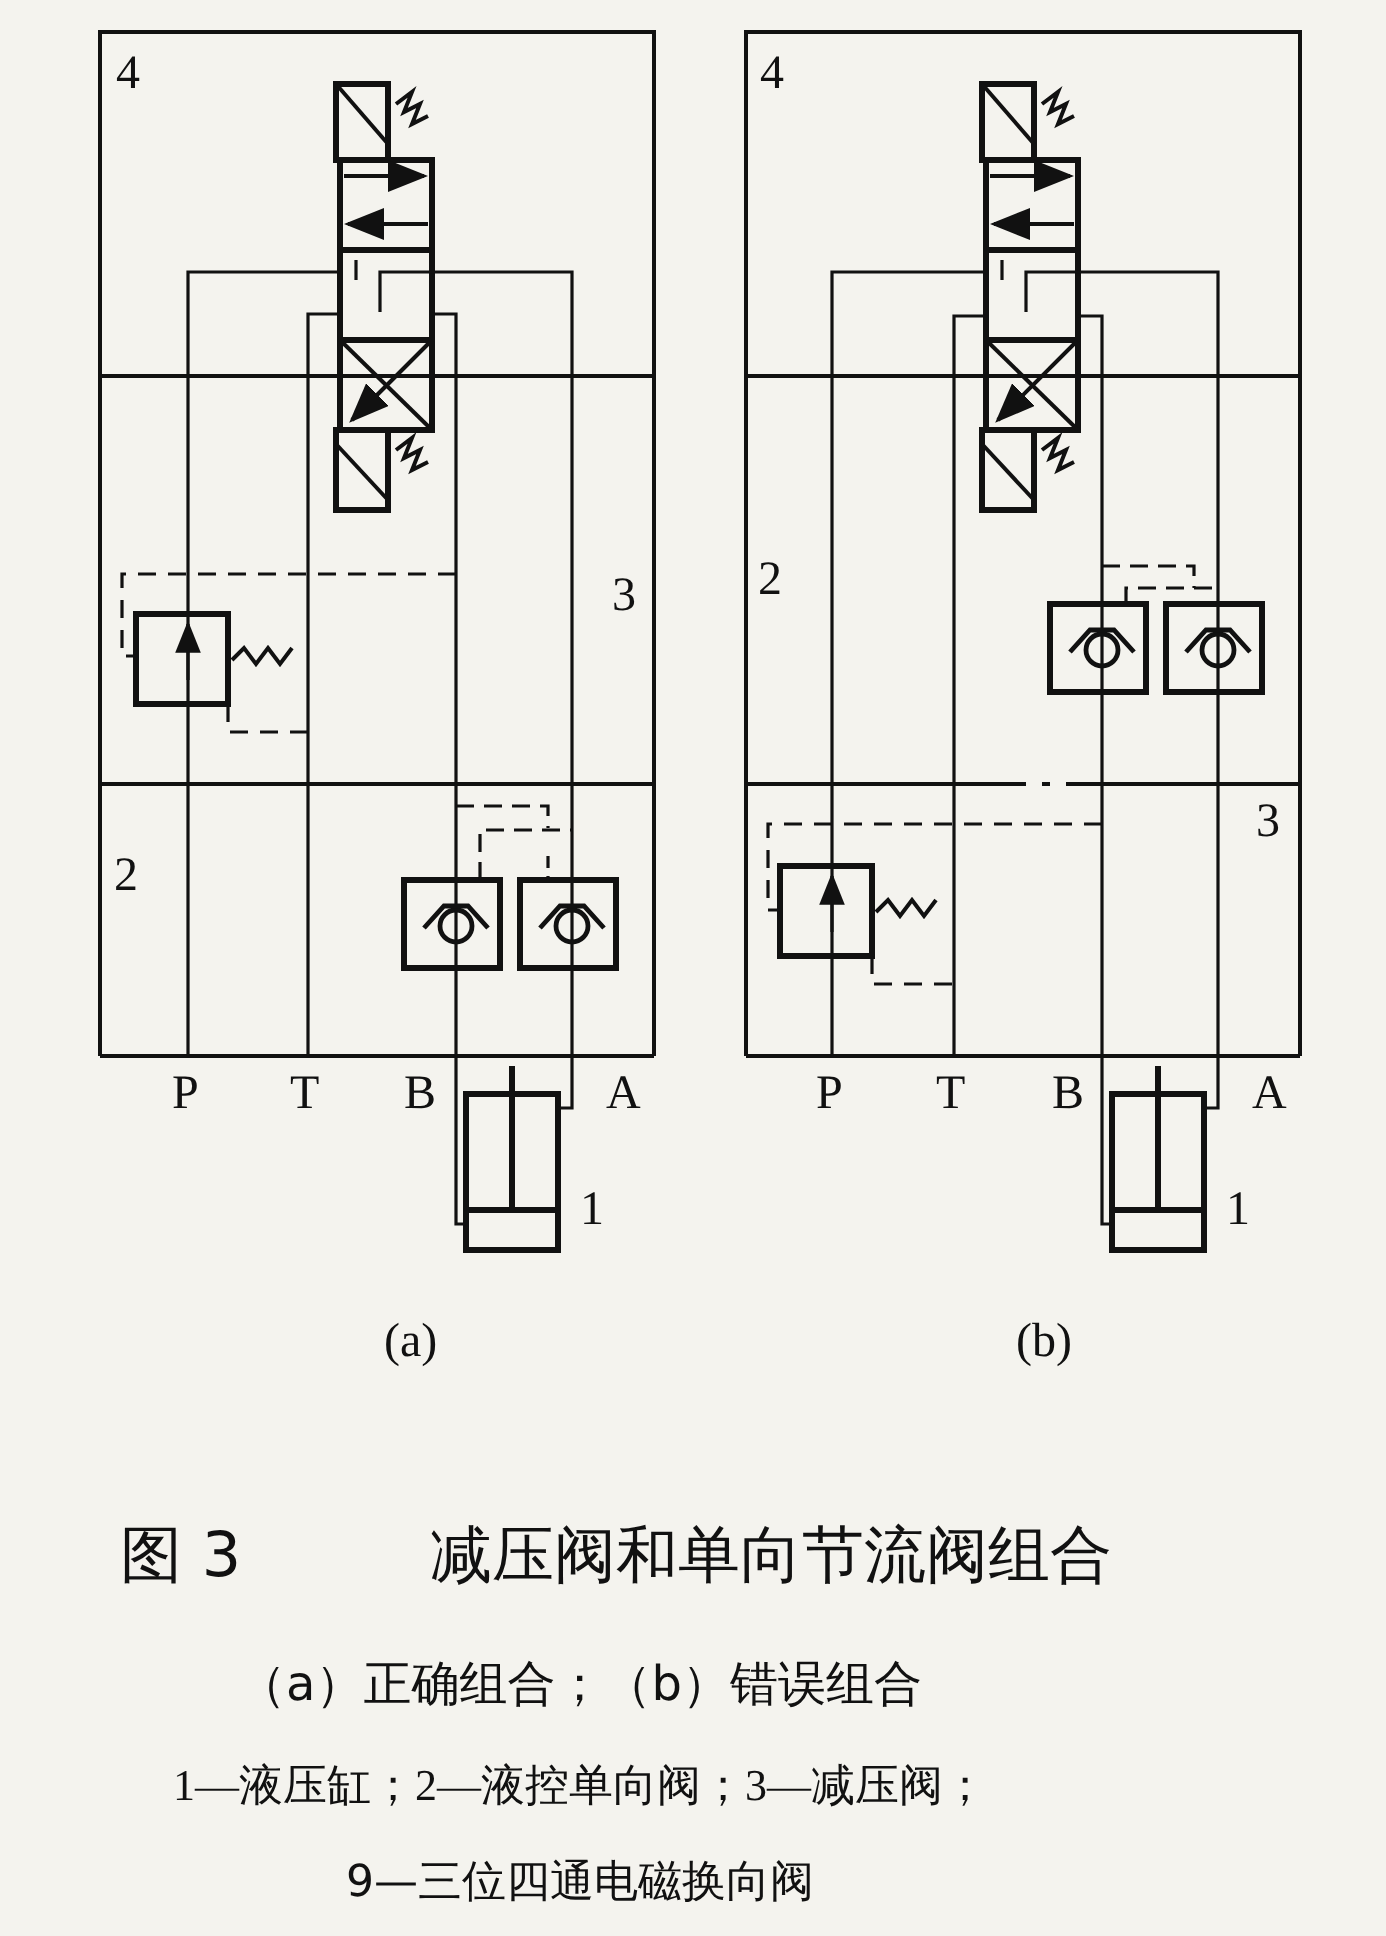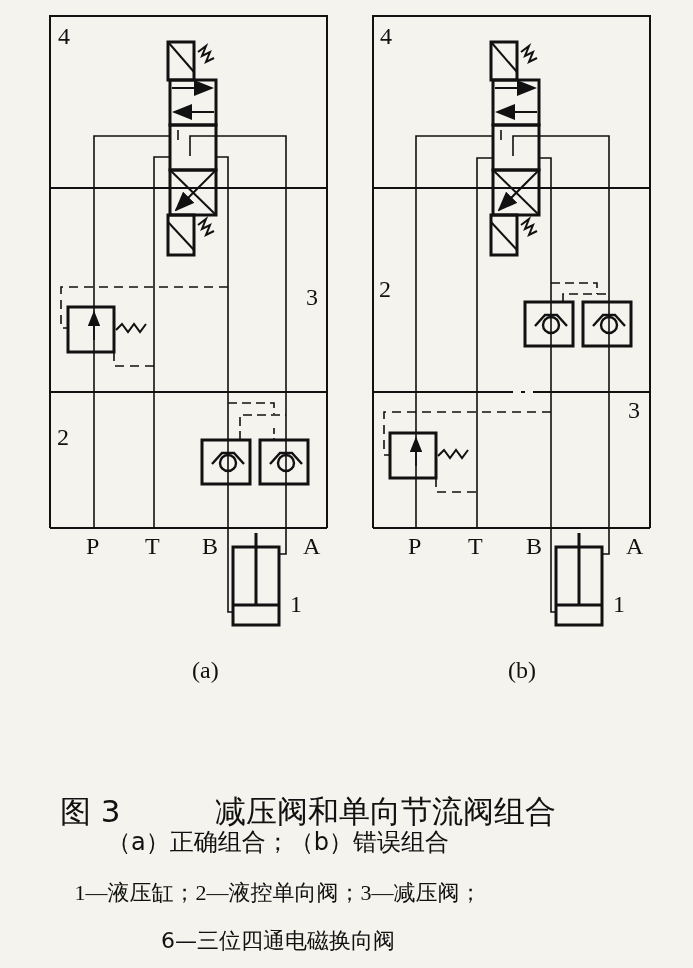--- a/index.html
+++ b/index.html
@@ -13,28 +13,28 @@
   .ghost {
     position: absolute; left: 0; top: 0; width: 693px; height: 968px;
     color: #e2e1dc; font-size: 52px; line-height: 78px; letter-spacing: 6px;
     font-family: "DejaVu Sans", sans-serif; white-space: pre; overflow: hidden;
     padding-left: 200px; opacity: 0.9;
   }
   svg.diagram { position: absolute; left: 0; top: 0; }
   .lbl { font-family: "Liberation Serif", "DejaVu Serif", serif; font-size: 24px; fill: #111; }
   .sub { font-family: "Liberation Serif", "DejaVu Serif", serif; font-size: 24px; fill: #111; }
   .caption-title {
-    position: absolute; left: 60px; top: 791px; width: 600px;
+    position: absolute; left: 60px; top: 757px; width: 600px;
     font-family: "DejaVu Sans", sans-serif; font-size: 31px; color: #111;
     white-space: nowrap;
   }
   .caption-title .fig { display: inline-block; width: 155px; }
   .caption-line {
     position: absolute; left: 0; width: 556px; text-align: center;
-    font-family: "DejaVu Sans", sans-serif; color: #111; white-space: nowrap;
+    font-family: "DejaVu Sans", sans-serif; color: #111; white-space: nowrap; padding-left: 12px;
   }
   .cl2 { top: 826px; font-size: 24px; }
   .cl3 { top: 878px; font-size: 22px; font-family: Liberation Serif, serif; }
   .cl4 { top: 926px; font-size: 22px; }
 </style>
 </head>
 <body>
 
 <div class="ghost"></div>
 
@@ -180,13 +180,13 @@
   <text class="lbl" x="526" y="554">B</text>
   <text class="lbl" x="626" y="554">A</text>
   <text class="sub" x="508" y="678">(b)</text>
 </svg>
 
 <div class="caption-title">
   <span class="fig">图 3</span><span>减压阀和单向节流阀组合</span>
 </div>
 <div class="caption-line cl2">（a）正确组合；（b）错误组合</div>
 <div class="caption-line cl3">1—液压缸；2—液控单向阀；3—减压阀；</div>
-<div class="caption-line cl4">6—三位四通电磁换向阀</div>
+<div class="caption-line cl4">9—三位四通电磁换向阀</div>
 
 </body></html>

